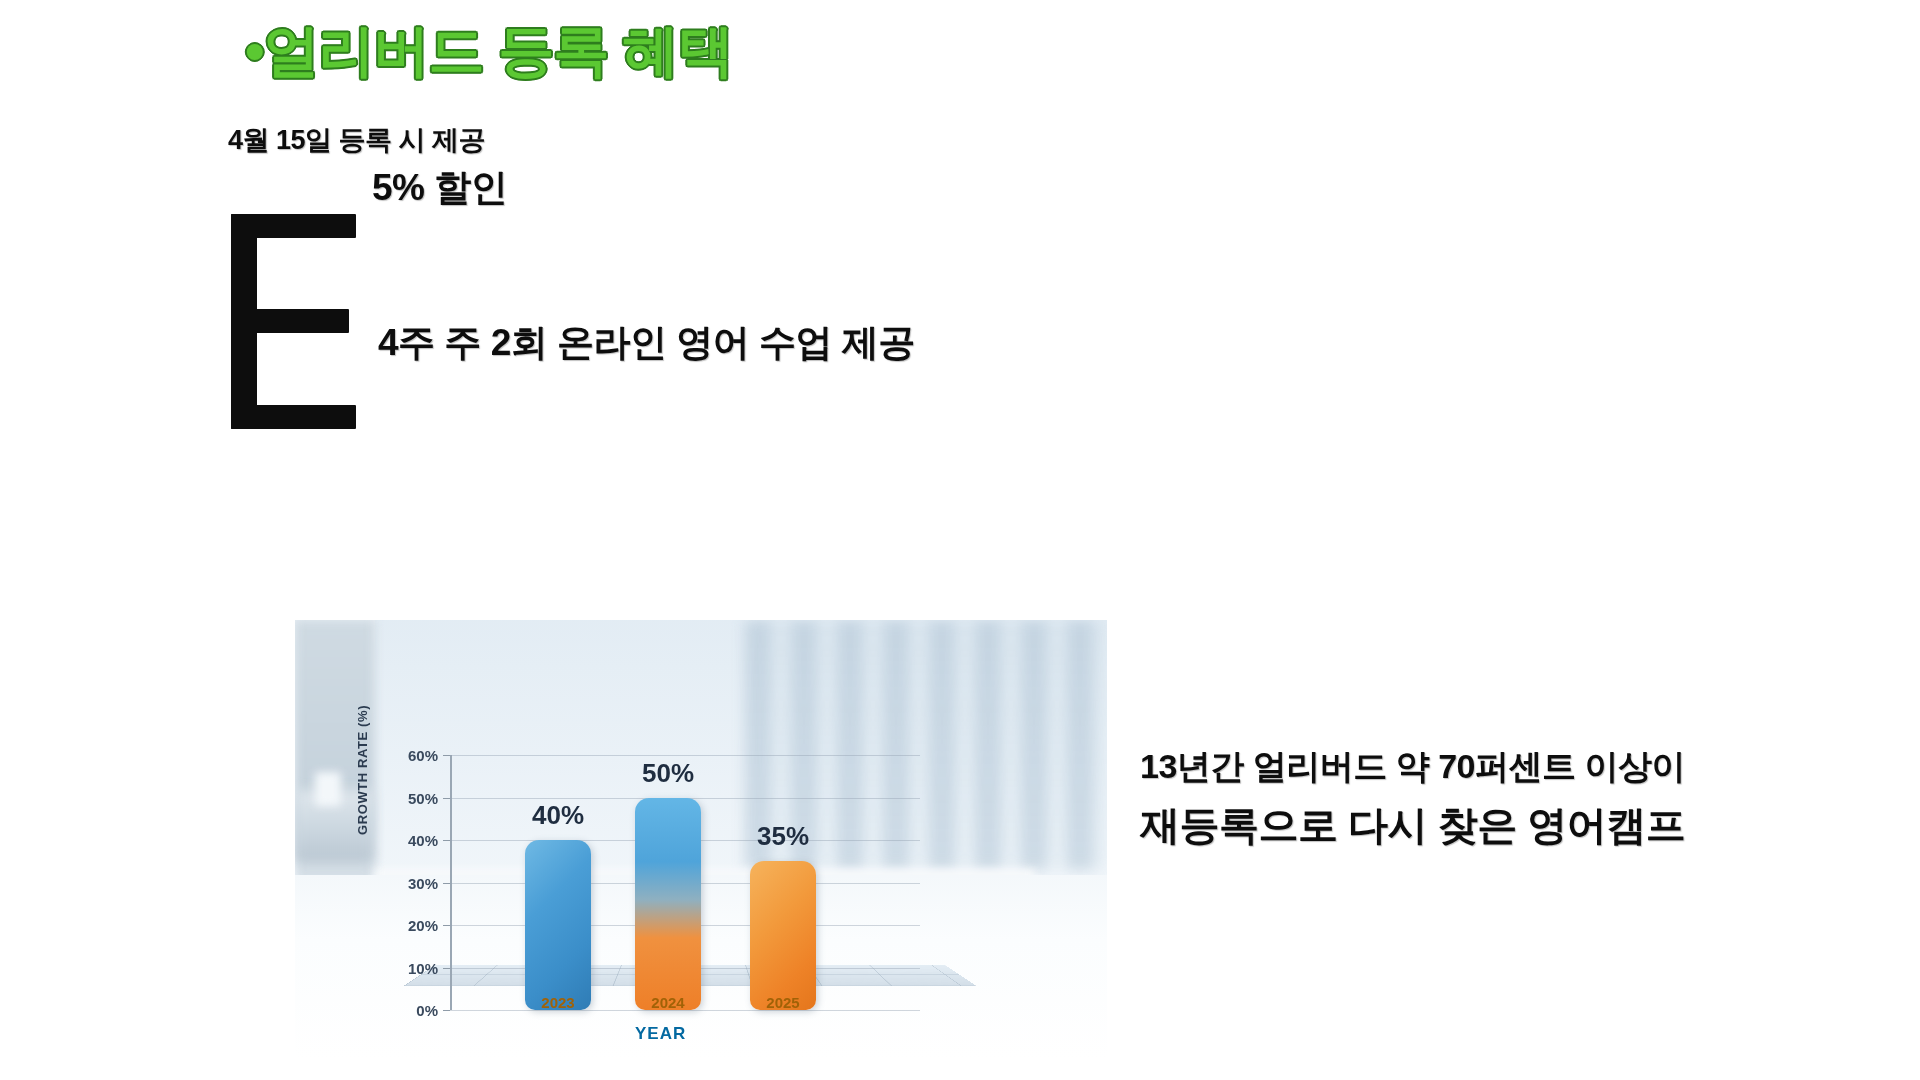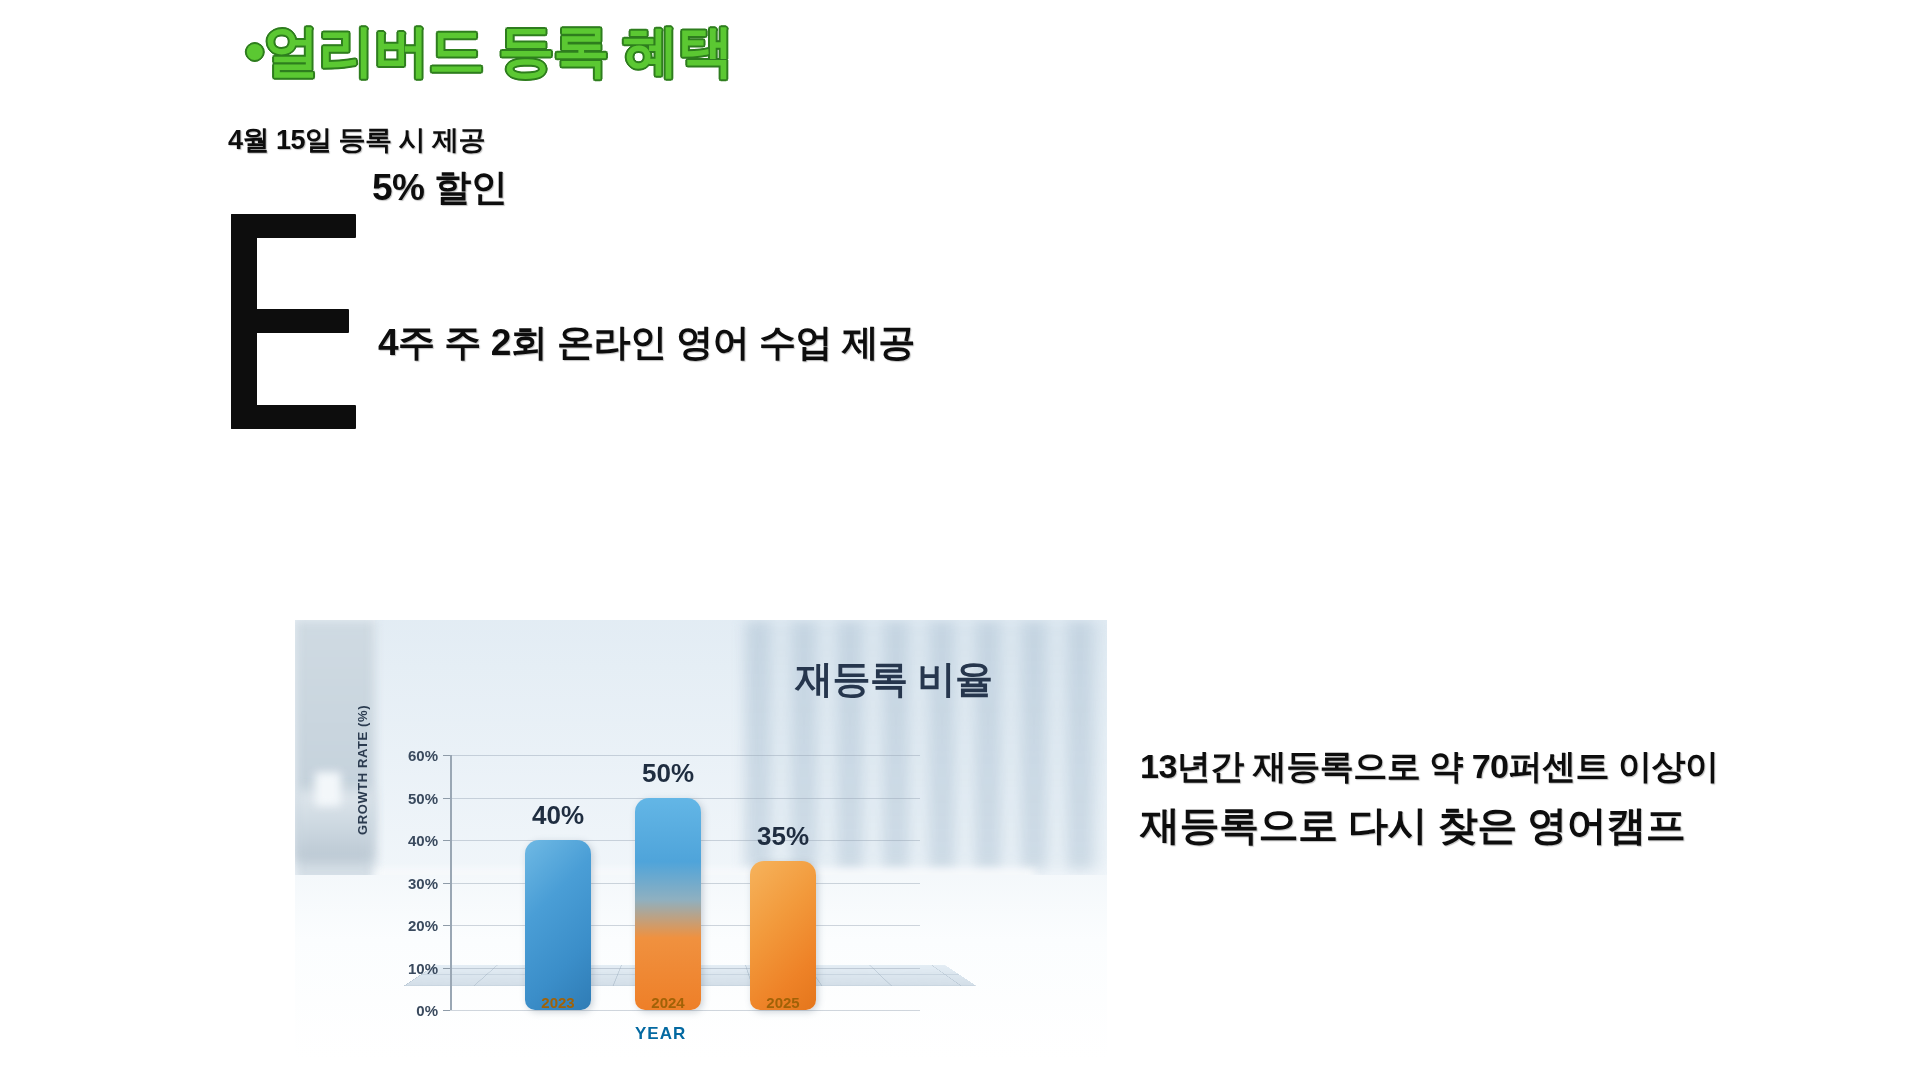--- a/index.html
+++ b/index.html
@@ -327,21 +327,20 @@
     <div class="scene-wall-left"></div>
     <div class="scene-shelf"></div>
     <div class="scene-cup"></div>
     <div class="scene-sill"></div>
     <div class="scene-desk"></div>
 
     <div class="floor">
       <div class="floor-grid"></div>
     </div>
 
-    <div class="chart-title">재등록 비율</div>
 
     <div class="axis-label-y">GROWTH RATE (%)</div>
 
     <div class="plot">
       <div class="axis-line-y"></div>
       <div id="gridlines">
           <div class="gridline" style="top: 0px;"></div>
           <div class="tick-mark" style="top: 0px;"></div>
           <div class="tick-label" style="top: 0px;">60%</div>
           <div class="gridline" style="top: 42.5px;"></div>
@@ -379,16 +378,16 @@
     <div id="cat-labels">
         <div class="cat-label" style="left: 263px;">2023</div>
         <div class="cat-label" style="left: 373px;">2024</div>
         <div class="cat-label" style="left: 488px;">2025</div>
       </div>
 
     <div class="axis-label-x">YEAR</div>
 
   </div>
 
-  <div class="body-text" id="caption-line-1">13년간 재등록으로 약 70퍼센트 이상이</div>
+  <div class="body-text" id="caption-line-1">13년간 얼리버드 약 70퍼센트 이상이</div>
   <div class="body-text" id="caption-line-2">재등록으로 다시 찾은 영어캠프</div>
 
 </div>
 
 </body></html>

